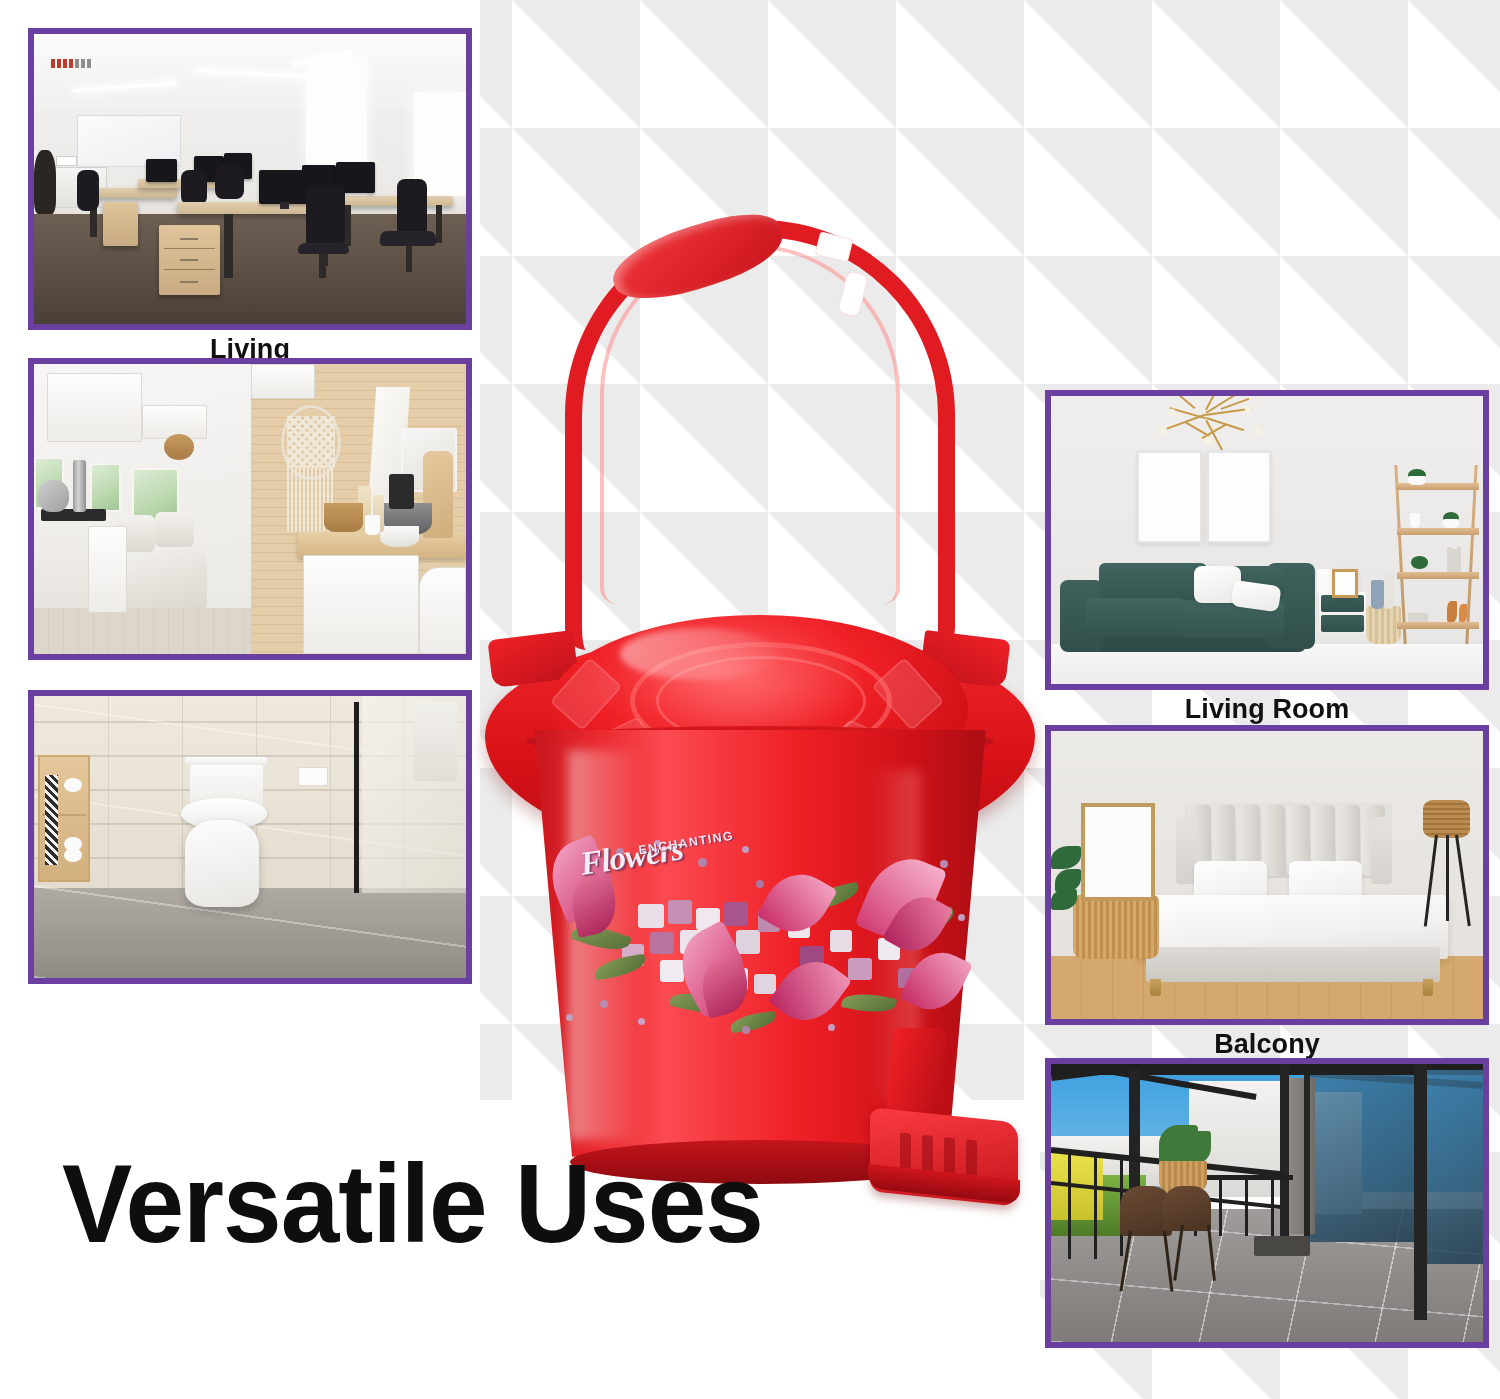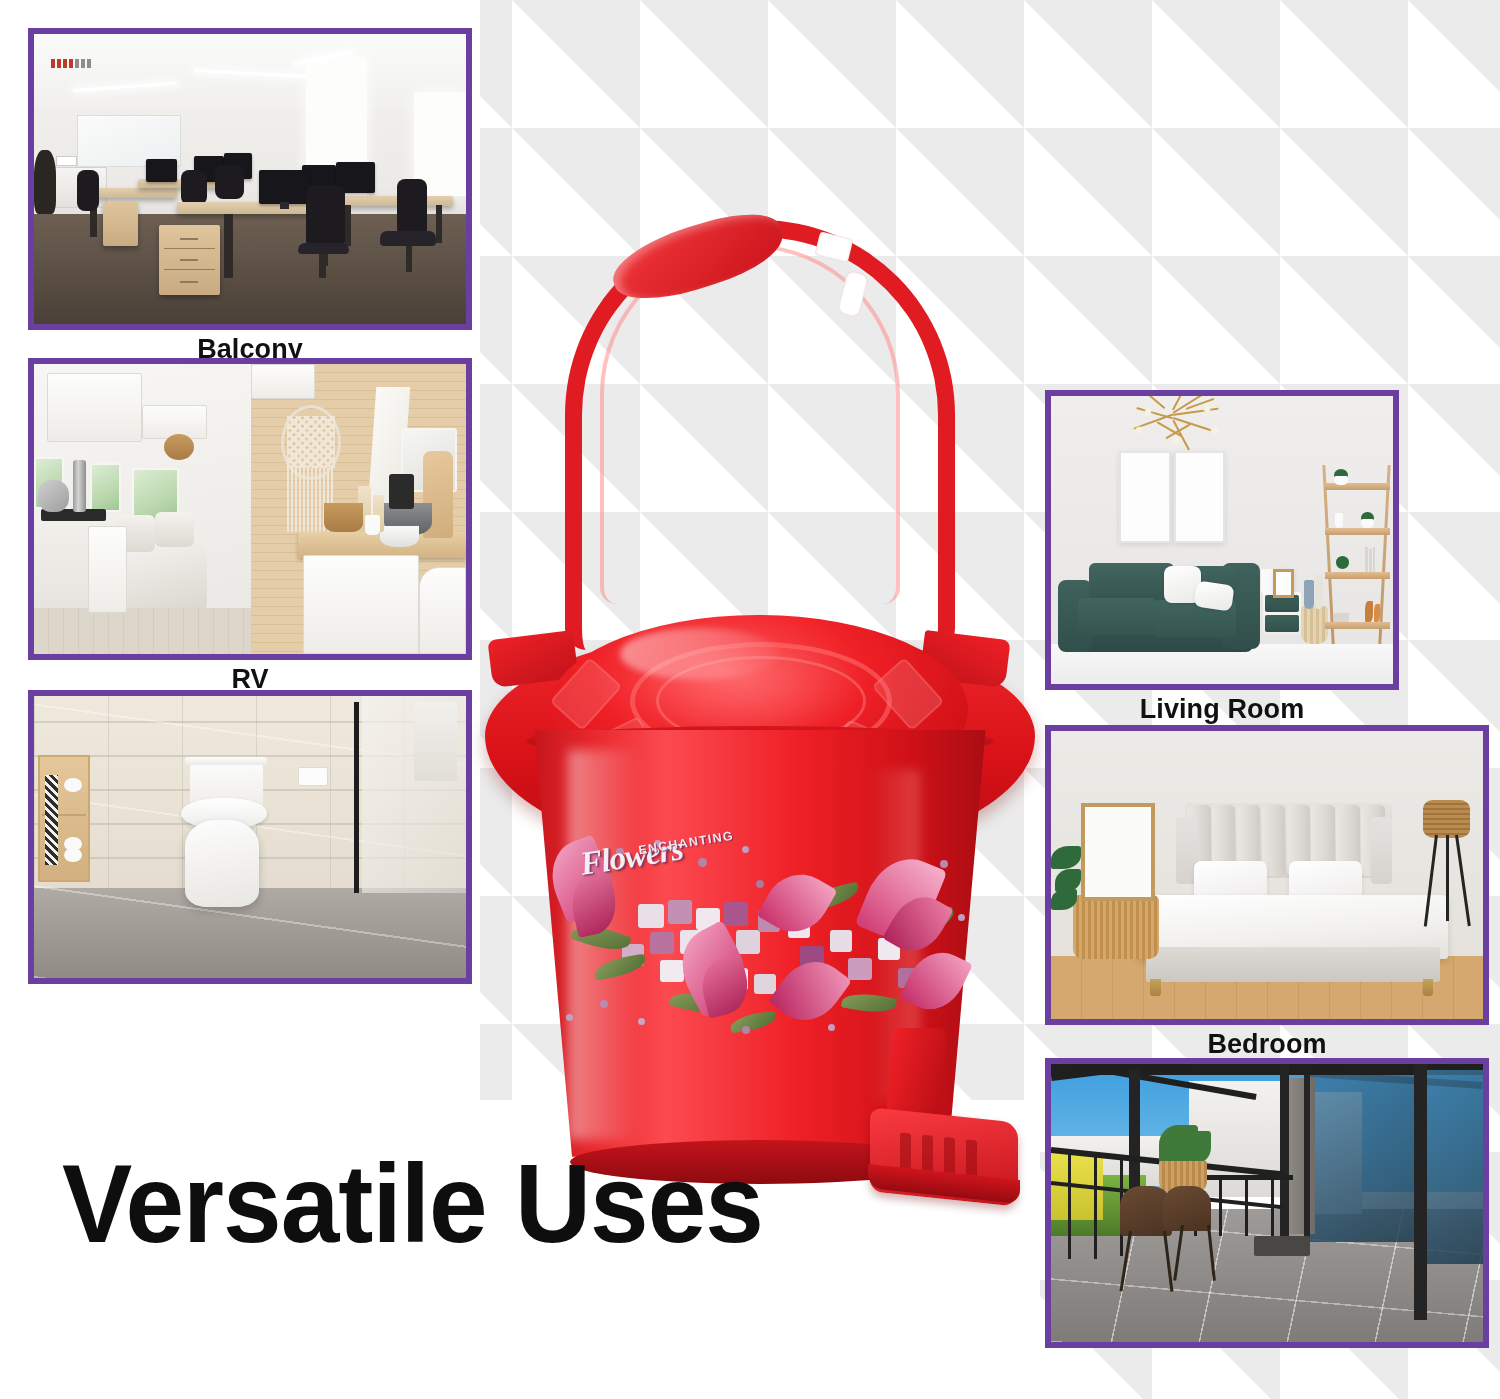--- a/index.html
+++ b/index.html
@@ -402,21 +402,21 @@
       <div class="of-ped" style="left:29%;top:66%;width:14%;height:24%;">
         <div class="of-pedline" style="top:32%;"></div>
         <div class="of-pedh" style="top:18%;"></div>
         <div class="of-pedline" style="top:62%;"></div>
         <div class="of-pedh" style="top:48%;"></div>
         <div class="of-pedh" style="top:80%;"></div>
       </div>
       <div class="of-ped" style="left:16%;top:58%;width:8%;height:15%;"></div>
     </div>
   </div>
-  <div class="card-label" style="top:306px;">Balcony</div>
+  <div class="card-label" style="top:306px;">Living</div>
 </div>
 
 <div class="card" style="left:28px; top:358px; width:444px; height:302px;">
   <div class="photo-frame">
     <div class="scene">
 
       <div class="rv-split rv-l">
         <div class="rv-cab" style="left:6%;top:3%;width:44%;height:24%;"></div>
         <div class="rv-cab" style="left:50%;top:14%;width:30%;height:12%;"></div>
         <div class="rv-win" style="left:0%;top:32%;width:14%;height:18%;"></div>
@@ -449,21 +449,20 @@
         <div class="rv-bowl" style="left:62%;top:48%;width:22%;height:11%;"></div>
         <div class="rv-bowlw" style="left:60%;top:56%;width:18%;height:7%;"></div>
         <div class="rv-ut" style="left:64%;top:38%;width:12%;height:12%;border-radius:3px;"></div>
         <div class="rv-jar" style="left:50%;top:42%;width:6%;height:16%;"></div>
         <div class="rv-jar" style="left:57%;top:45%;width:5%;height:13%;"></div>
         <div class="rv-basket" style="left:34%;top:48%;width:18%;height:10%;"></div>
         <div class="rv-cup" style="left:53%;top:52%;width:7%;height:7%;"></div>
       </div>
     </div>
   </div>
-  <div class="card-label" style="top:306px;">RV</div>
 </div>
 
 <div class="card" style="left:28px; top:690px; width:444px; height:294px;">
   <div class="photo-frame">
     <div class="scene">
       <div class="ba-tile"></div>
       <div class="ba-floor"></div>
       <div class="ba-gl" style="left:0;top:0;width:100%;height:100%;background:
         repeating-linear-gradient(8deg, rgba(255,255,255,.35) 0 2px, transparent 2px 90px);"></div>
 
@@ -482,21 +481,21 @@
 
       <div class="ba-tp" style="left:61%;top:25%;width:7%;height:7%;"></div>
 
       <div class="ba-part" style="left:74%;top:2%;width:1.3%;height:68%;"></div>
       <div class="ba-shower" style="left:76%;top:0%;width:24%;height:70%;"></div>
       <div class="ba-gl" style="left:88%;top:2%;width:10%;height:28%;background:linear-gradient(180deg,#f2f0ec,#e1ded7);"></div>
     </div>
   </div>
 </div>
 
-<div class="card" style="left:1045px; top:390px; width:354px; height:300px;">
+<div class="card" style="left:1045px; top:390px; width:444px; height:300px;">
   <div class="photo-frame">
     <div class="scene">
       <div class="lr-wall"></div>
       <div class="lr-floor"></div>
 
       <div class="lr-chand" style="left:22%;top:2%;width:30%;height:22%;">
         <div class="lr-br" style="left:46%;top:16%;width:40px;transform:rotate(-32deg);"></div>
         <div class="lr-br" style="left:46%;top:20%;width:46px;transform:rotate(-8deg);"></div>
         <div class="lr-br" style="left:46%;top:24%;width:40px;transform:rotate(18deg);"></div>
         <div class="lr-br" style="left:46%;top:18%;width:42px;transform:rotate(160deg);"></div>
@@ -593,21 +592,21 @@
       <div class="bd-leaf" style="left:0%;top:40%;width:7%;height:8%;"></div>
       <div class="bd-leaf" style="left:1%;top:48%;width:6%;height:8%;"></div>
       <div class="bd-leaf" style="left:0%;top:55%;width:6%;height:7%;"></div>
 
       <div class="bd-lampsh" style="left:86%;top:24%;width:11%;height:13%;"></div>
       <div class="bd-lampleg" style="left:89%;top:36%;height:32%;transform:rotate(7deg);"></div>
       <div class="bd-lampleg" style="left:93.5%;top:36%;height:32%;transform:rotate(-8deg);"></div>
       <div class="bd-lampleg" style="left:91.5%;top:36%;height:30%;"></div>
     </div>
   </div>
-  <div class="card-label" style="top:304px;">Bedroom</div>
+  <div class="card-label" style="top:304px;">Balcony</div>
 </div>
 
 <div class="card" style="left:1045px; top:1058px; width:444px; height:290px;">
   <div class="photo-frame">
     <div class="scene">
       <div class="bc-sky"></div>
       <div class="bc-tile"></div>
 
       <div class="bc-bld" style="left:32%;top:6%;width:26%;height:42%;"></div>
       <div class="bc-bld" style="left:0%;top:26%;width:26%;height:18%;"></div>

